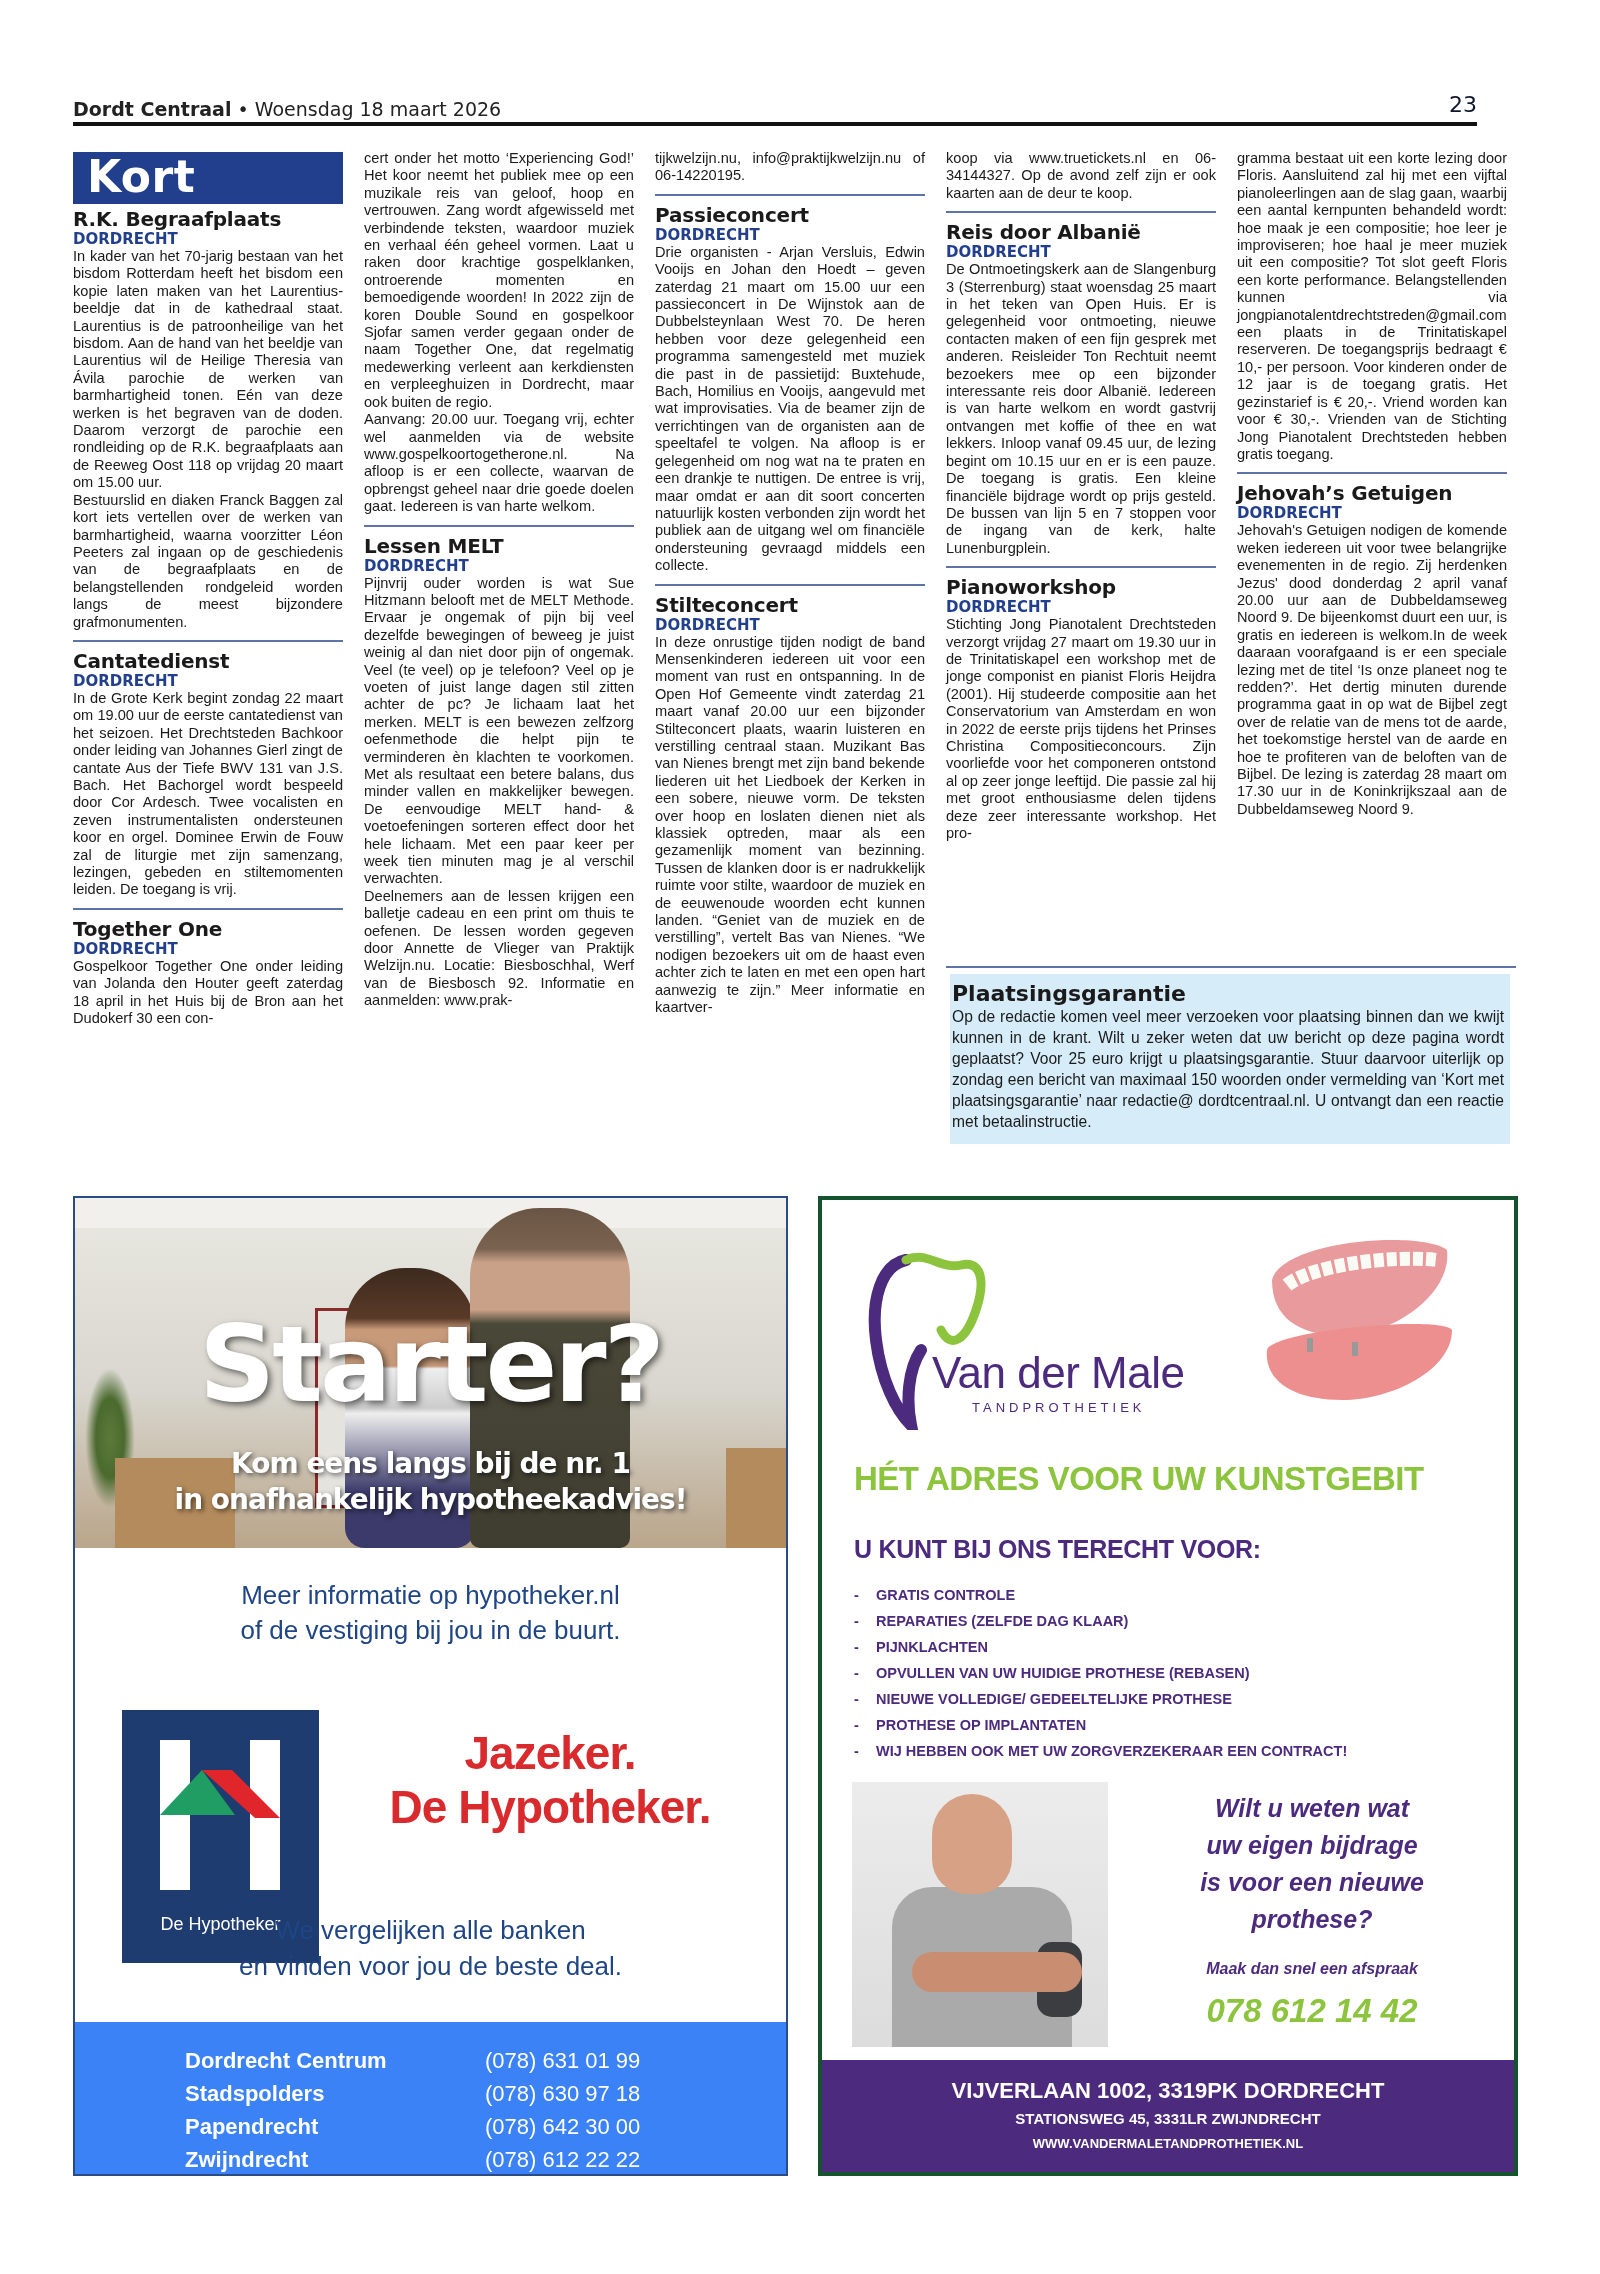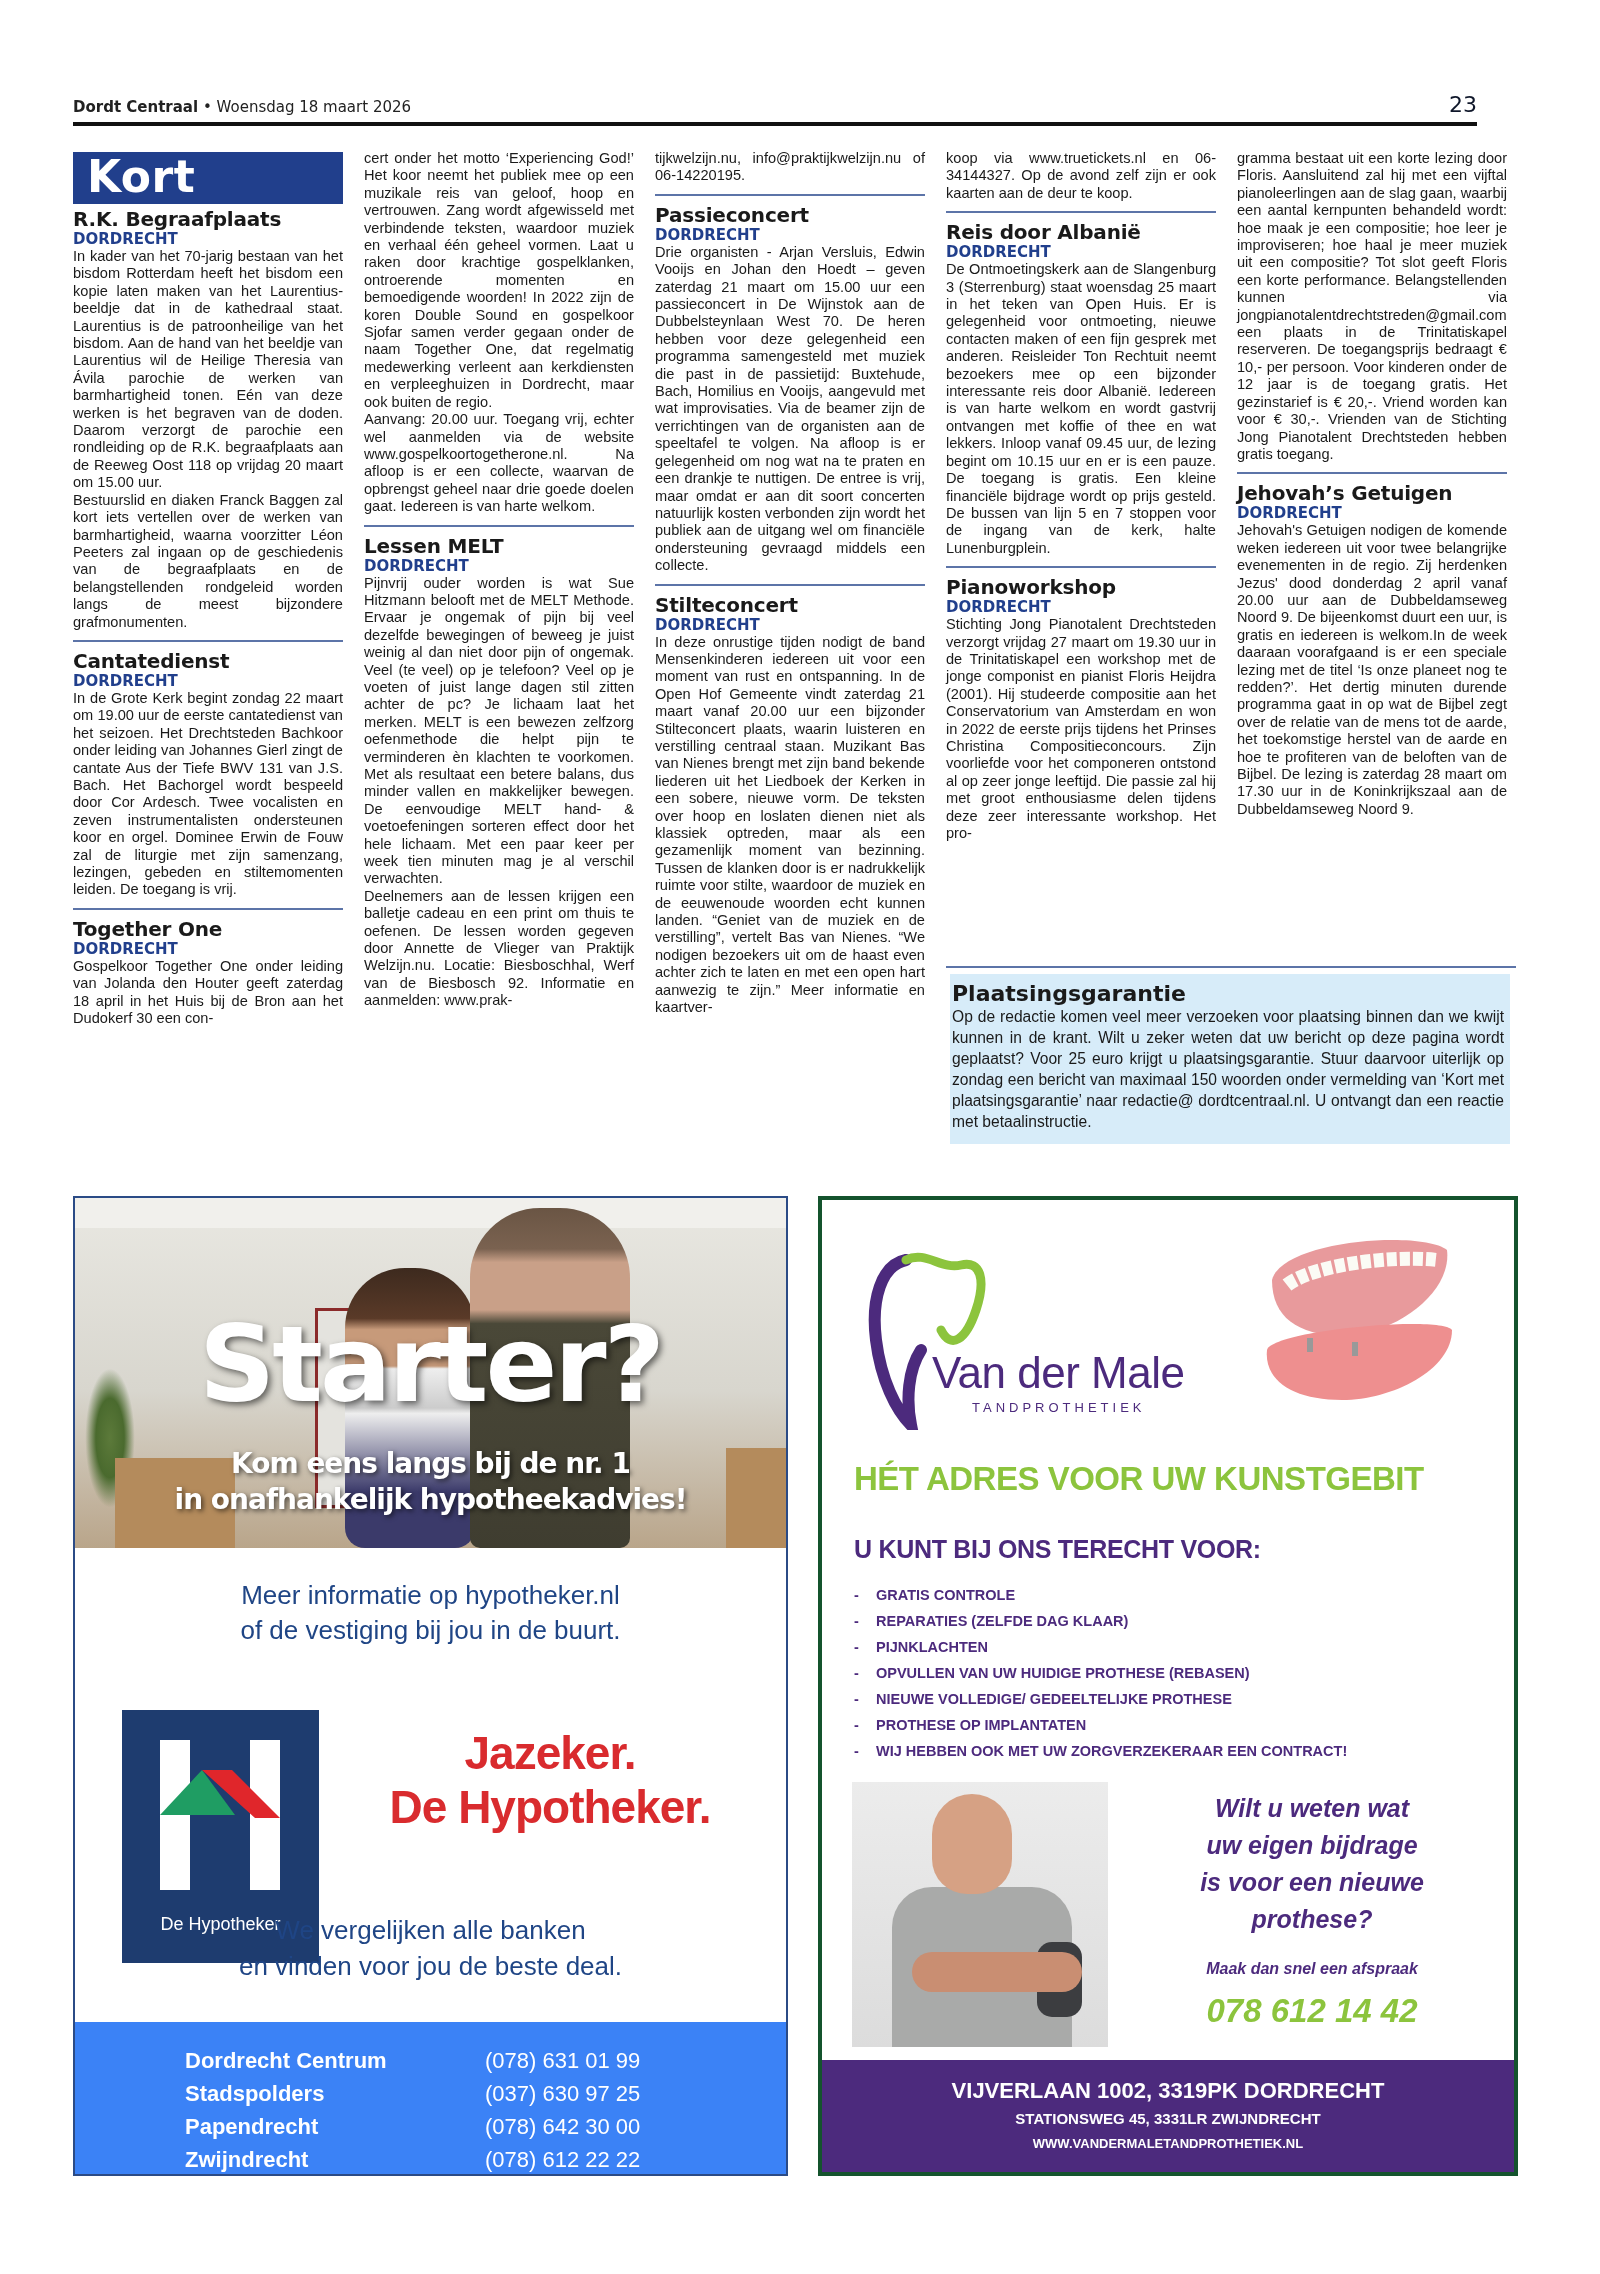--- a/index.html
+++ b/index.html
@@ -1,21 +1,21 @@
 <!DOCTYPE html>
 <html><head>
 <meta charset="utf-8">
 <style>
   * { box-sizing: border-box; margin: 0; padding: 0; }
   html, body { width: 1600px; height: 2274px; background: #ffffff; overflow: hidden; }
   body { font-family: "Liberation Sans", sans-serif; color: #1a1a1a; position: relative; }
 
   
   .masthead { position: absolute; left: 73px; top: 96px; width: 1404px; height: 34px; }
-  .masthead .pub { position: absolute; left: 0; top: 2px; font-family: "DejaVu Sans", sans-serif; font-size: 15px; color: #222; }
+  .masthead .pub { position: absolute; left: 0; top: 2px; font-family: "DejaVu Sans", sans-serif; font-size: 19px; color: #222; }
   .masthead .pub b { font-weight: bold; }
   .masthead .pagenum { position: absolute; right: 0; top: -4px; font-family: "DejaVu Sans", sans-serif; font-size: 22px; color: #0f172a; }
   .masthead .rule { position: absolute; left: 0; right: 0; top: 26px; height: 4px; background: #111; }
 
   
   .col { position: absolute; top: 150px; width: 270px; }
   .c1 { left: 73px; top: 152px; }
   .c2 { left: 364px; }
   .c3 { left: 655px; }
   .c4 { left: 946px; }
@@ -227,21 +227,21 @@
     <div>We vergelijken alle banken</div>
     <div>en vinden voor jou de beste deal.</div>
   </div>
   <div class="branches">
     <div class="branch">
       <span class="bname">Dordrecht Centrum</span>
       <span class="bphone">(078) 631 01 99</span>
     </div>
     <div class="branch">
       <span class="bname">Stadspolders</span>
-      <span class="bphone">(037) 630 97 25</span>
+      <span class="bphone">(078) 630 97 18</span>
     </div>
     <div class="branch">
       <span class="bname">Papendrecht</span>
       <span class="bphone">(078) 642 30 00</span>
     </div>
     <div class="branch">
       <span class="bname">Zwijndrecht</span>
       <span class="bphone">(078) 612 22 22</span>
     </div>
   </div>

